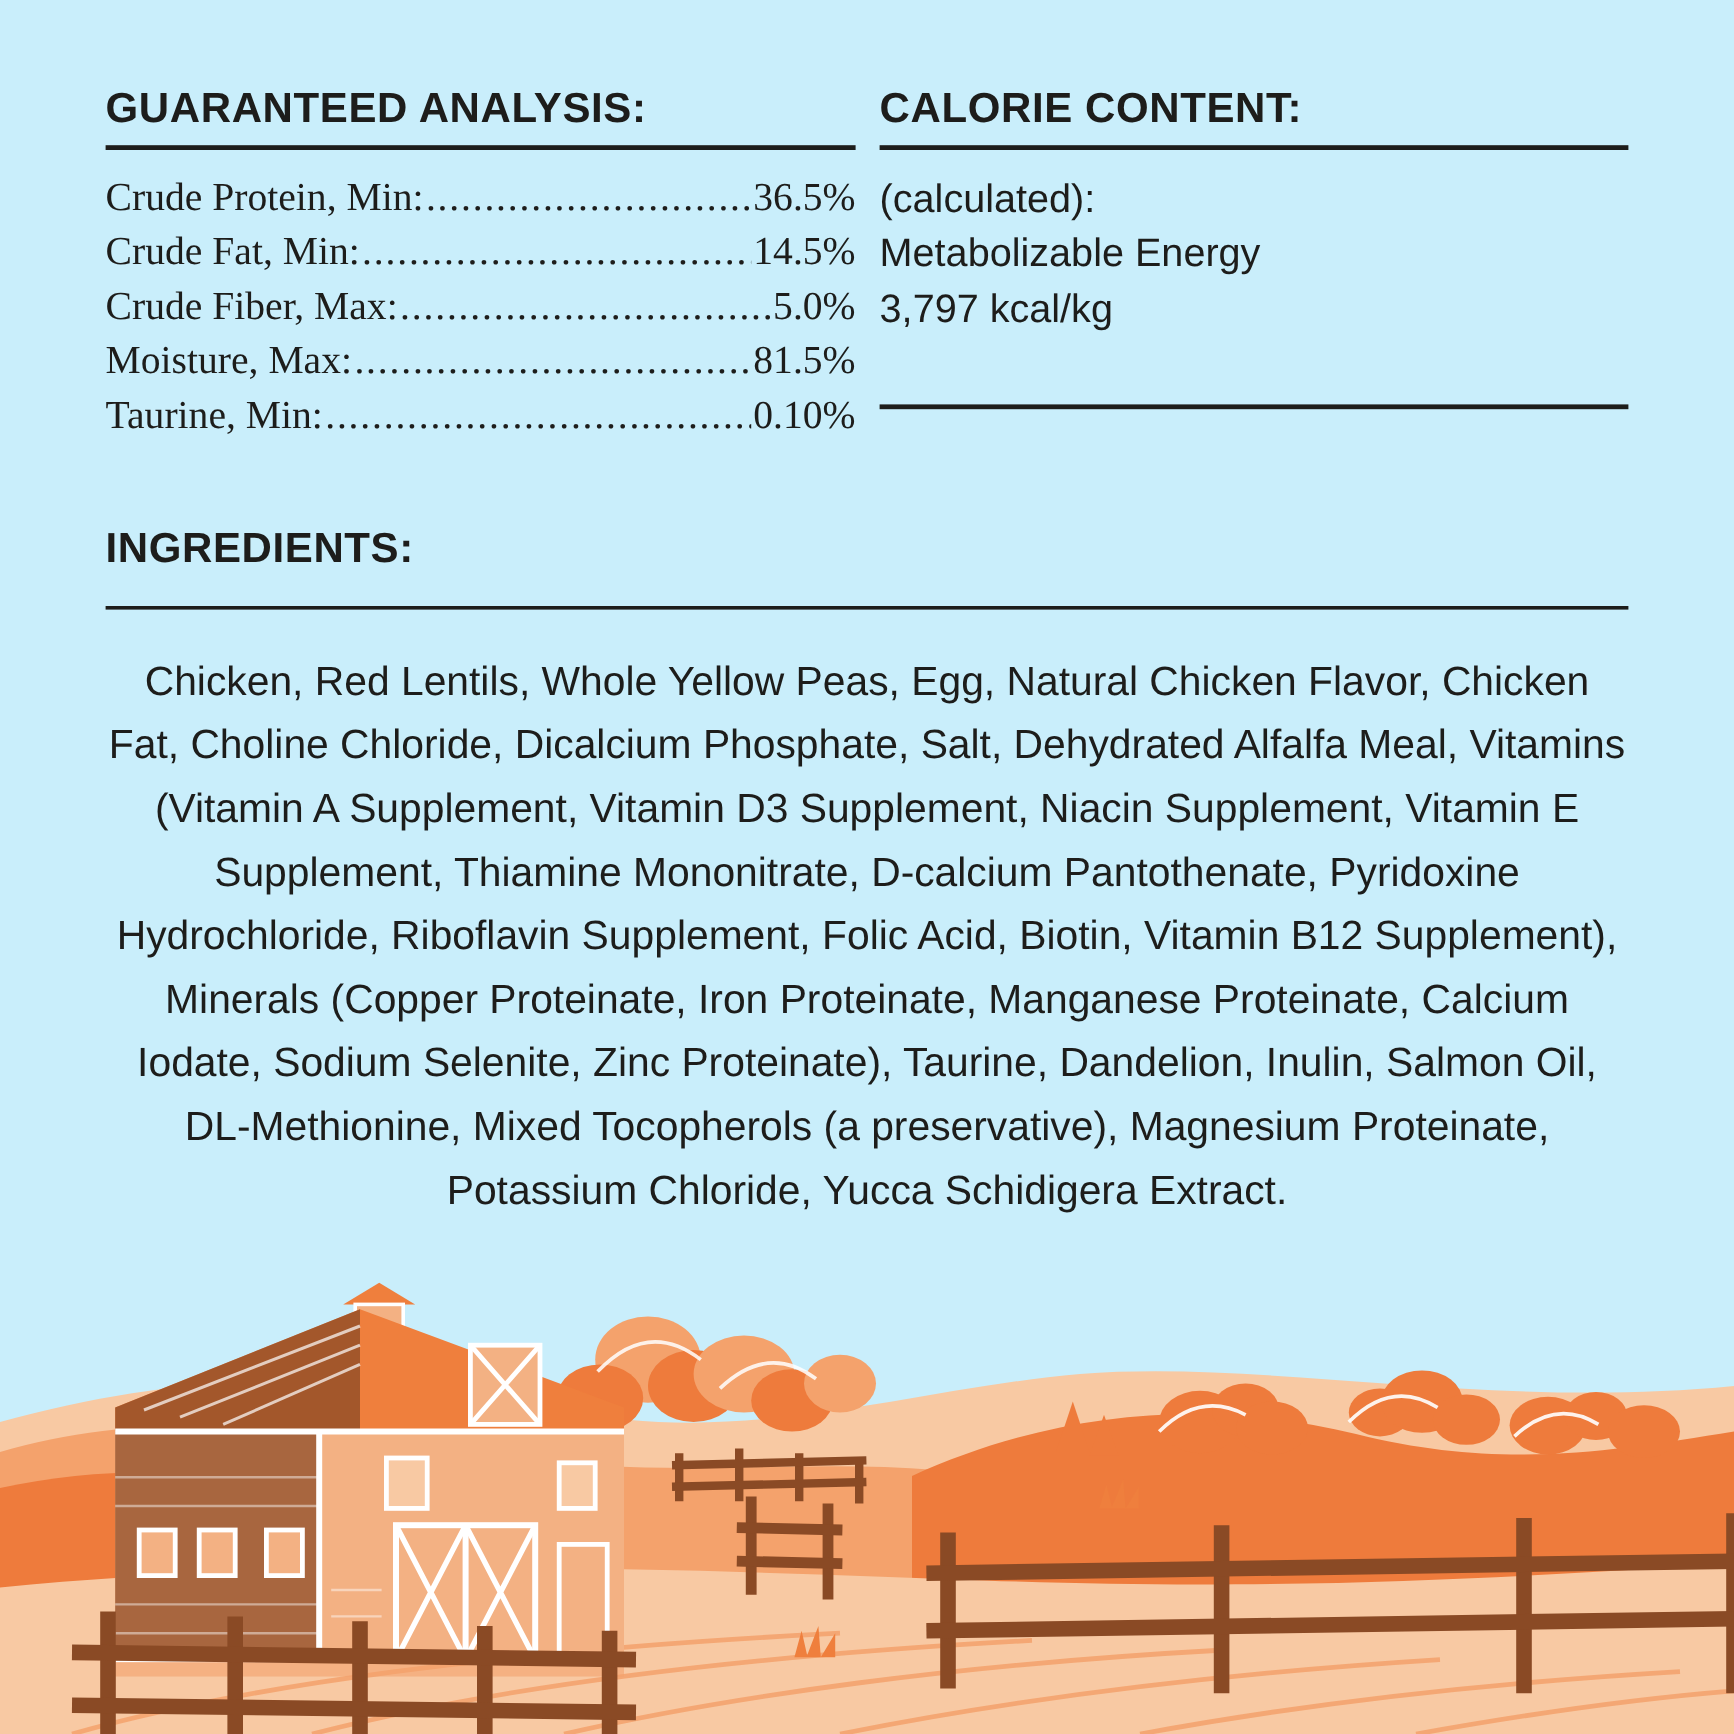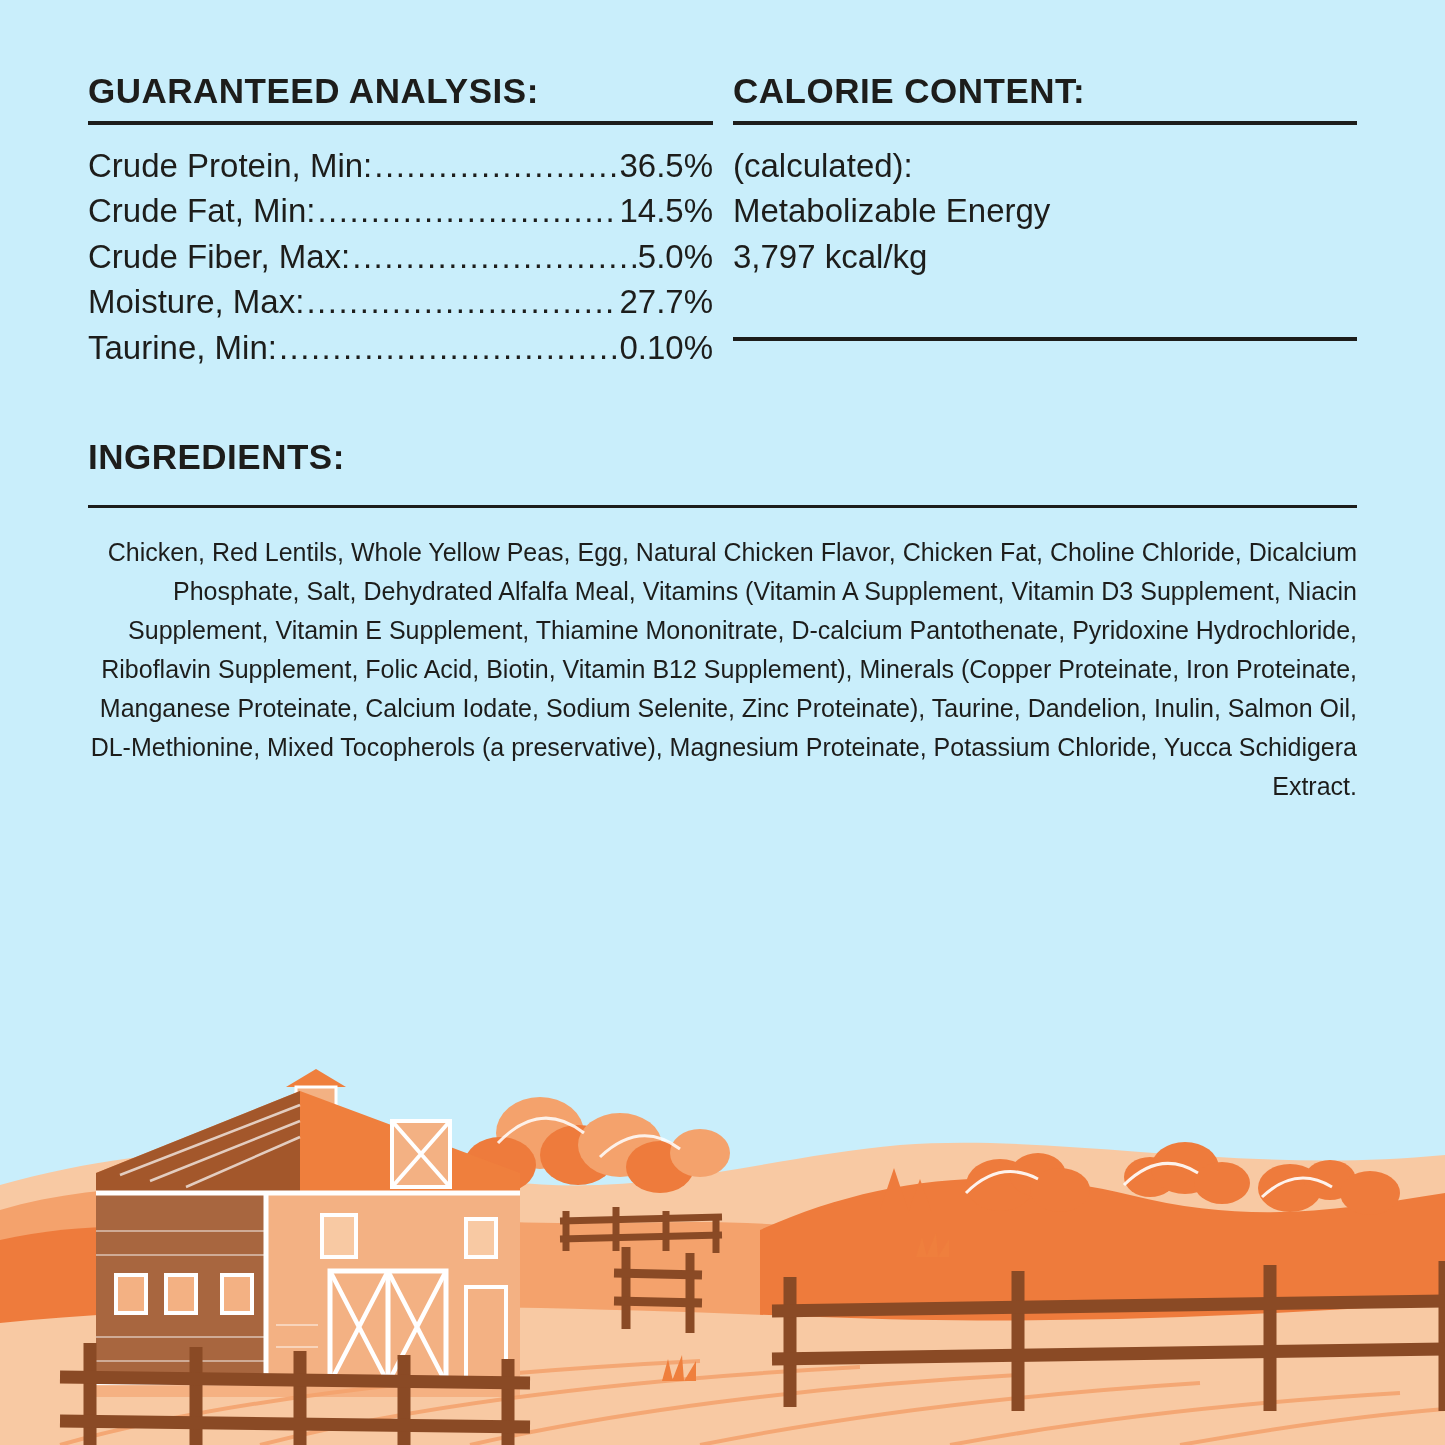--- a/index.html
+++ b/index.html
@@ -50,20 +50,21 @@
   .rule-thin {
     border-top: 3px solid #1d1d1b;
   }
 
   .ga-row {
     display: flex;
     align-items: flex-start;
     font-size: 33px;
     line-height: 1.38;
     white-space: nowrap;
+    font-family: Liberation Serif, serif;
   }
   .ga-label { flex: 0 0 auto; }
   .ga-dots {
     flex: 1 1 auto;
     overflow: hidden;
     white-space: nowrap;
     margin: 0 2px;
     letter-spacing: 1.5px;
   }
   .ga-value { flex: 0 0 auto; }
@@ -82,23 +83,23 @@
 
   
   .ingredients {
     position: absolute;
     top: 438px;
     left: 88px;
     right: 88px;
   }
   .ingredients .panel-title { margin-bottom: 28px; }
   .ingredients-body {
-    font-size: 25px;
+    font-size: 34px;
     line-height: 1.56;
-    text-align: right;
+    text-align: center;
   }
 
   
   .scene {
     position: absolute;
     left: 0;
     bottom: 0;
     width: 1445px;
     height: 420px;
   }
@@ -125,21 +126,21 @@
         <span class="ga-value">14.5%</span>
       </div>
       <div class="ga-row">
         <span class="ga-label">Crude Fiber, Max:</span>
         <span class="ga-dots">..........................................</span>
         <span class="ga-value">5.0%</span>
       </div>
       <div class="ga-row">
         <span class="ga-label">Moisture, Max:</span>
         <span class="ga-dots">..........................................</span>
-        <span class="ga-value">27.7%</span>
+        <span class="ga-value">81.5%</span>
       </div>
       <div class="ga-row">
         <span class="ga-label">Taurine, Min:</span>
         <span class="ga-dots">..........................................</span>
         <span class="ga-value">0.10%</span>
       </div>
     </div>
 
     <div class="panel-right">
       <h2 class="panel-title">CALORIE CONTENT:</h2>

